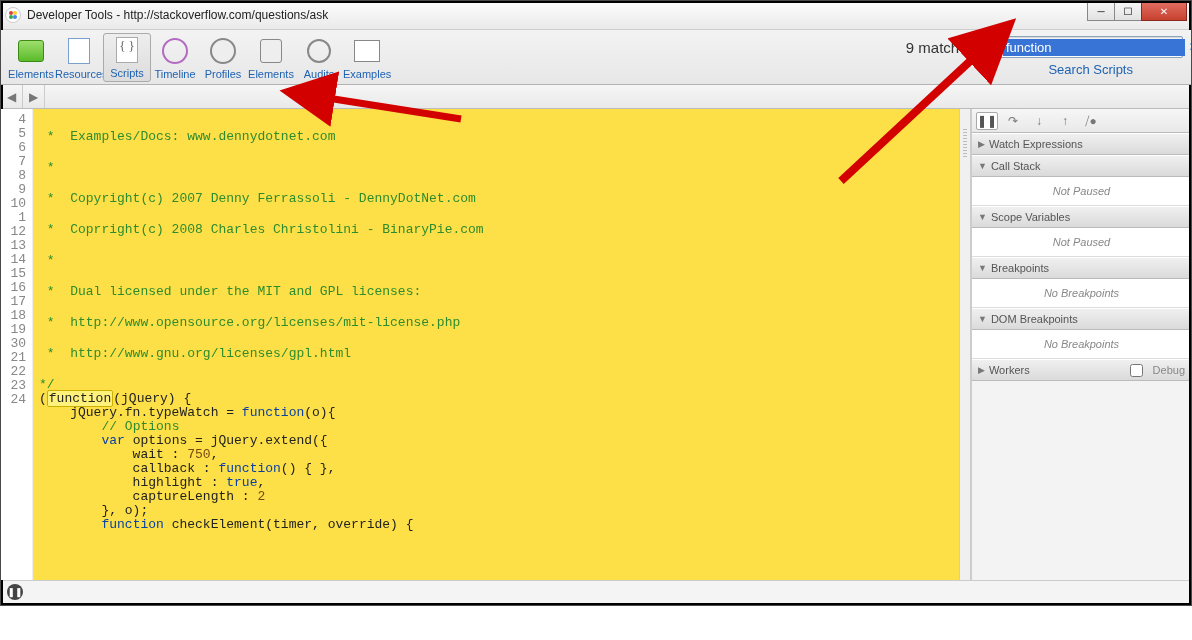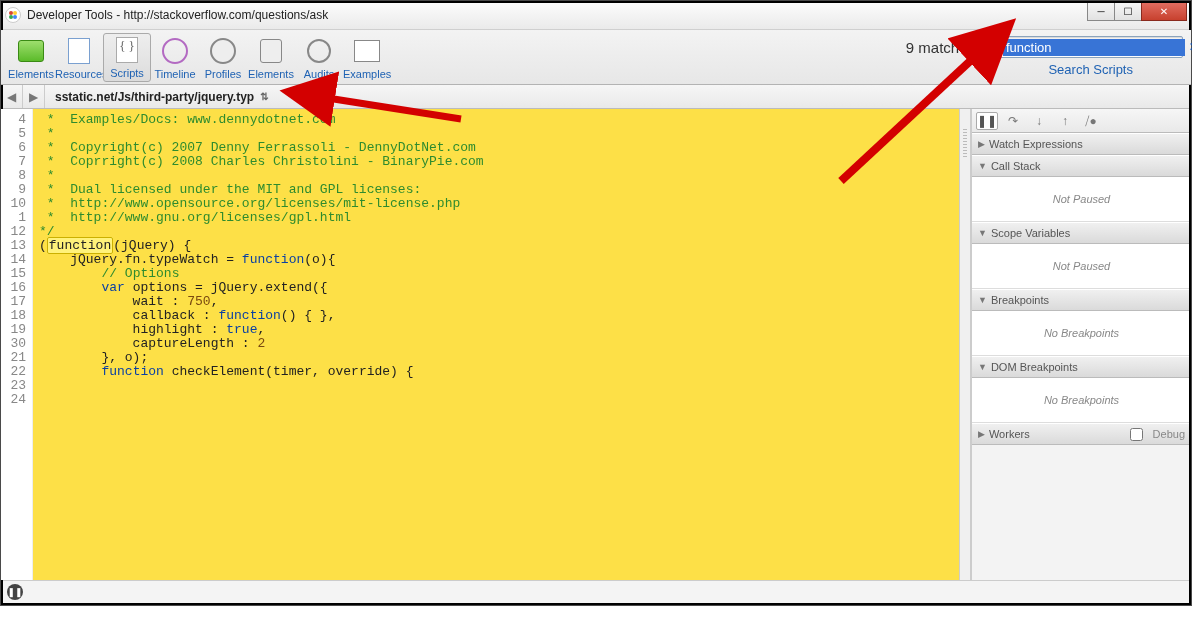--- a/index.html
+++ b/index.html
@@ -22,30 +22,30 @@
 .searchbox input { border:none; outline:none; flex:1; font-size:13px; background:#3874d6; color:#fff; padding:1px 3px; caret-color:#fff; }
 .sb-clear { color:#1b4f9e; font-weight:bold; cursor:pointer; font-size:12px; margin-left:4px;}
 .search-link { position:absolute; right:58px; top:32px; color:#1f62b3; font-size:13px; cursor:pointer;padding-left:8px;}
 .subbar { height:24px; border-bottom:1px solid #bbb; background:linear-gradient(#f6f6f6,#e9e9e9); display:flex; align-items:center; }
 .nav-arrow { width:22px; height:100%; display:flex; align-items:center; justify-content:center; color:#777; border-right:1px solid #ccc; cursor:pointer;}
 .file-dd { flex: 0 1 auto; padding:0 10px; font-weight:bold; font-size:12px; color:#222; display:flex; align-items:center; gap:6px; cursor:pointer;}
 .main { display:flex; height: calc(100% - 29px - 55px - 24px - 24px - 1px); }
 .code-area { flex:1; display:flex; font-family: Consolas, "Courier New", monospace; font-size:13px; line-height:14px; position:relative; overflow:hidden; }
 .gutter { width:32px; background:#fff; color:#888; text-align:right; padding:4px 6px 0 0; border-right:1px solid #eee;}
 .code { flex:1; padding:4px 0 0 6px; white-space:pre; color:#222; position:relative; overflow:auto;}
-.c-com { color:#2e8b2e; }
+.c-com { color:#2e8b2e;margin-top:17px; }
 .c-kw { color:#0a40a3; }
 .c-brown { color:#7a4a10; }
 .hl { background:#fff27a; border:1px solid #cbb000; border-radius:2px; padding:0 1px;}
 .right-pane { width:220px; border-left:1px solid #ccc; background:#f3f3f3; display:flex; flex-direction:column; font-size:11px;}
 .dbgbar { height:24px; border-bottom:1px solid #bbb; background:linear-gradient(#f6f6f6,#e9e9e9); display:flex; align-items:center; padding:0 4px; gap:4px;}
 .dbgbtn { width:22px; height:18px; border:1px solid transparent; display:flex; align-items:center; justify-content:center; color:#777; cursor:pointer; font-size:12px;}
 .dbgbtn.pause { border:1px solid #aaa; background:#fff; border-radius:2px; color:#555;}
 .sect-h { height:22px; background:linear-gradient(#f0f0f0,#dadada); border-bottom:1px solid #bbb; border-top:1px solid #fff; display:flex; align-items:center; padding:0 6px; color:#555; cursor:pointer;}
-.sect-body { padding:16px; color:#888; font-style:italic; text-align:center; background:#fff; border-bottom:1px solid #ddd;}
+.sect-body { padding:8px; color:#888; font-style:italic; text-align:center; background:#fff; border-bottom:1px solid #ddd;}
 .sect-h .tri { margin-right:4px; color:#777; font-size:9px;}
 .debug-pane-scroll { overflow-y:auto; flex:1; }
 .dbg-check { margin-left:auto; display:flex; align-items:center; gap:10px; color:#888;}
 .vsplit { width:12px; background:#f0f0f0; border-left:1px solid #ccc; border-right:1px solid #ccc; position:relative;}
 .vsplit::before { content:""; position:absolute; left:3px; right:3px; top:20px; height:30px; background:repeating-linear-gradient(#bbb,#bbb 1px,#f0f0f0 1px,#f0f0f0 3px);}
 .pause-circle { height:24px; border-top:1px solid #ccc; border-bottom:1px solid #ccc; background:#f4f4f4; display:flex; align-items:center; padding:0 6px;}
 .pause-circle .pc { width:16px; height:16px; border-radius:50%; background:#444; display:flex; align-items:center; justify-content:center; color:#fff; font-size:9px;}
 .console-row { display:flex; align-items:flex-start; padding:4px 6px; color:#3a6fd8; height: calc(640px - 29px - 55px - 24px - 24px - 24px - 24px); }
 .arrow-annot { position:absolute; pointer-events:none; }
 .arrow-annot svg { overflow:visible; }
@@ -109,24 +109,20 @@
         <input type="text" value="function" style="">
         <span class="sb-clear">✕</span>
       </div>
     </div>
     <div class="search-link">Search Scripts</div>
   </div>
 
   <div class="subbar">
     <div class="nav-arrow">◀</div>
     <div class="nav-arrow">▶</div>
-    <div class="file-dd">
-      <span>sstatic.net/Js/third-party/jquery.typ</span>
-      <span style="color:#666;font-size:10px;">⇅</span>
-    </div>
   </div>
 
   <div class="main">
     <div class="code-area">
       <div class="gutter" id="gutter">
           <div>4</div>
           <div>5</div>
           <div>6</div>
           <div>7</div>
           <div>8</div>

